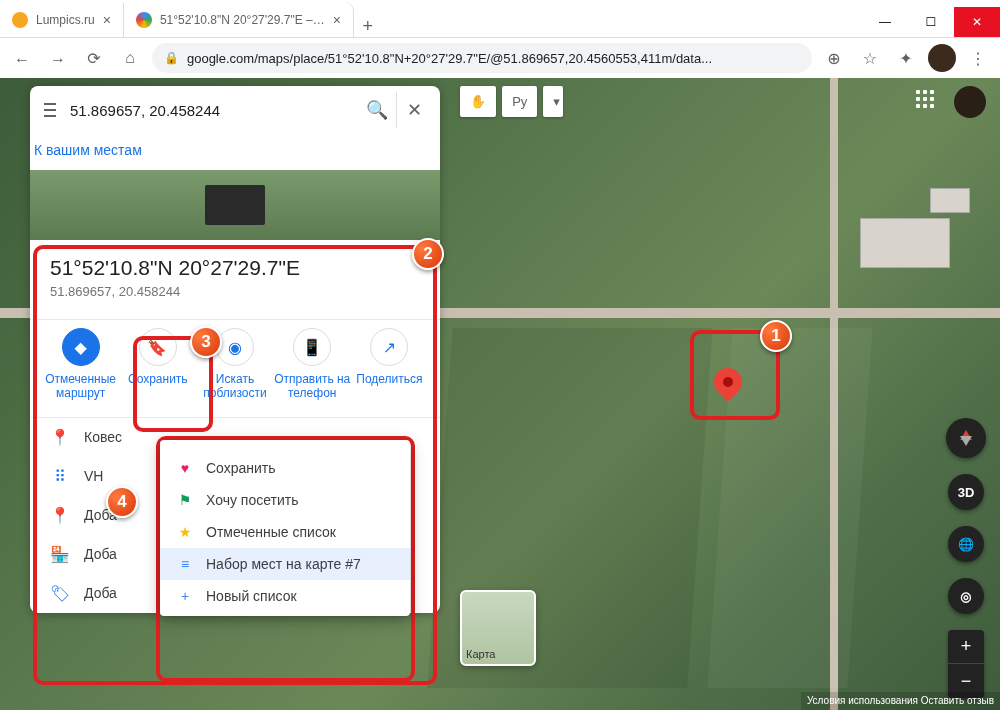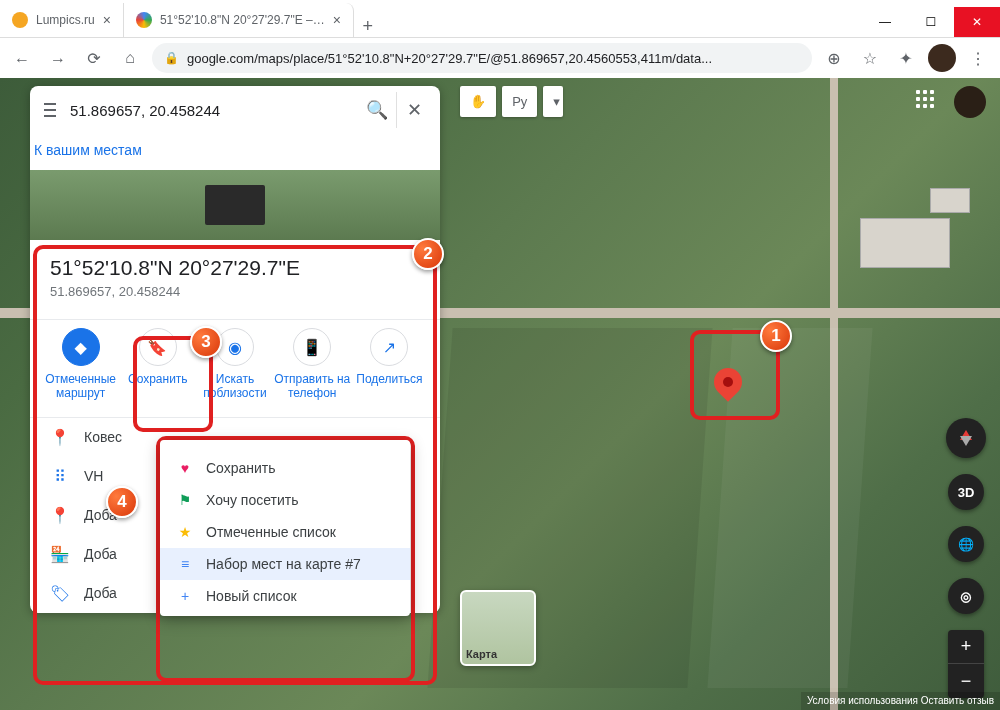--- a/index.html
+++ b/index.html
@@ -41,21 +41,21 @@
 .compass { width: 40px; height: 40px; border-radius: 50%; background: #222; position: relative; box-shadow: 0 2px 4px rgba(0,0,0,.4); }
 .compass::before { content: ''; position: absolute; left: 50%; top: 6px; transform: translateX(-50%); border: 6px solid transparent; border-bottom: 10px solid #e53935; }
 .compass::after { content: ''; position: absolute; left: 50%; bottom: 6px; transform: translateX(-50%); border: 6px solid transparent; border-top: 10px solid #aaa; }
 .rndbtn { width: 36px; height: 36px; border-radius: 50%; background: #222; color: #fff; display: flex; align-items: center; justify-content: center; font-size: 13px; font-weight: bold; box-shadow: 0 2px 4px rgba(0,0,0,.4); cursor: pointer; }
 .zoombox { width: 36px; background: #222; border-radius: 4px; box-shadow: 0 2px 4px rgba(0,0,0,.4); }
 .zoombox div { height: 34px; color: #fff; display: flex; align-items: center; justify-content: center; font-size: 18px; cursor: pointer; }
 .zoombox div:first-child { border-bottom: 1px solid #444; }
 .pegman { width: 32px; height: 32px; background: #fdb813; border-radius: 50% 50% 45% 45%; position: relative; cursor: grab; }
 
 
-.layer-thumb { position: absolute; left: 460px; bottom: 44px; width: 76px; height: 76px; background: linear-gradient(#c8d8c0,#b0c4a0); border: 2px solid #fff; border-radius: 6px; box-shadow: 0 2px 6px rgba(0,0,0,.3); display: flex; align-items: flex-end; padding: 4px; font-size: 11px; color: #333; cursor: pointer; font-weight: bold; }
+.layer-thumb { position: absolute; left: 460px; bottom: 44px; width: 76px; height: 76px; background: linear-gradient(#c8d8c0,#b0c4a0); border: 2px solid #fff; border-radius: 6px; box-shadow: 0 2px 6px rgba(0,0,0,.3); display: flex; align-items: flex-end; padding: 4px; font-size: 11px; color: #333; cursor: pointer; }
 
 
 .attrib { position: absolute; bottom: 0; right: 0; font-size: 10px; color: #fff; text-align: right; line-height: 1.4; padding: 2px 6px; background: rgba(0,0,0,.15); }
 
 
 .panel { position: absolute; top: 86px; left: 30px; width: 410px; background: #fff; border-radius: 8px; box-shadow: 0 2px 10px rgba(0,0,0,.3); overflow: visible; }
 .searchrow { display: flex; align-items: center; height: 48px; padding: 0 8px; }
 .menu-icon { width: 24px; display: flex; flex-direction: column; gap: 4px; cursor: pointer; padding: 0 6px; }
 .menu-icon span { height: 2px; background: #5f6368; }
 .search-input { flex: 1; border: none; font-size: 15px; padding: 0 8px; outline: none; color: #202124; }

